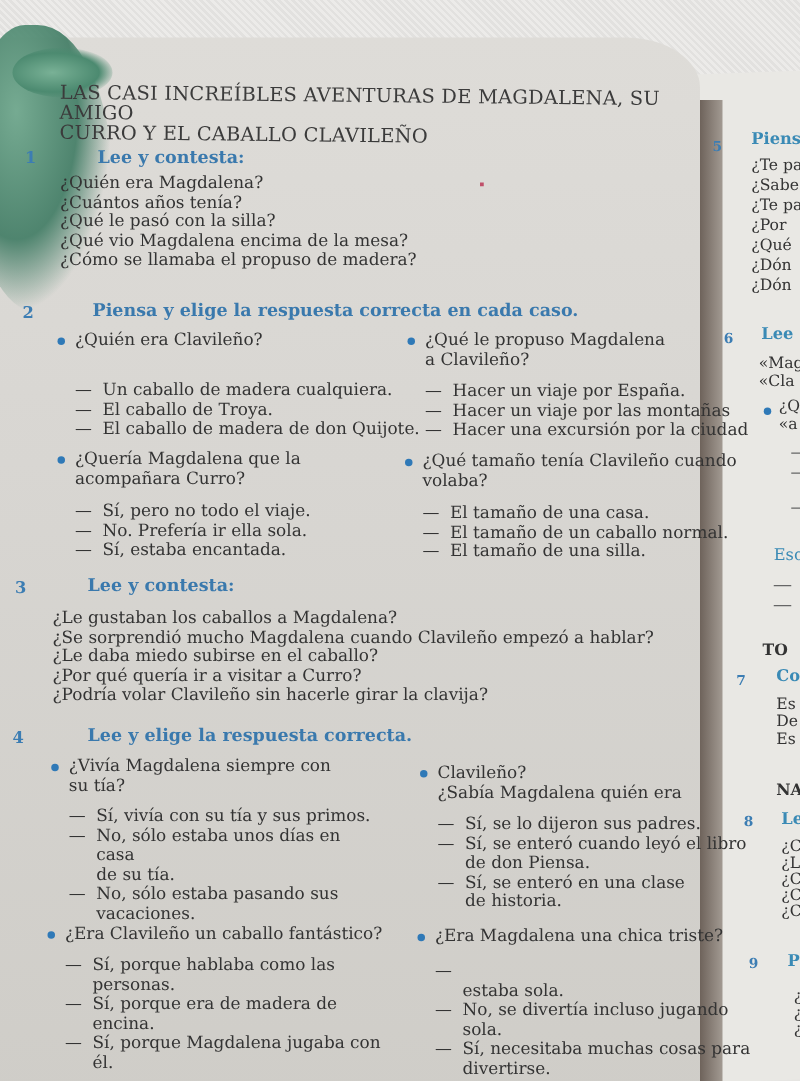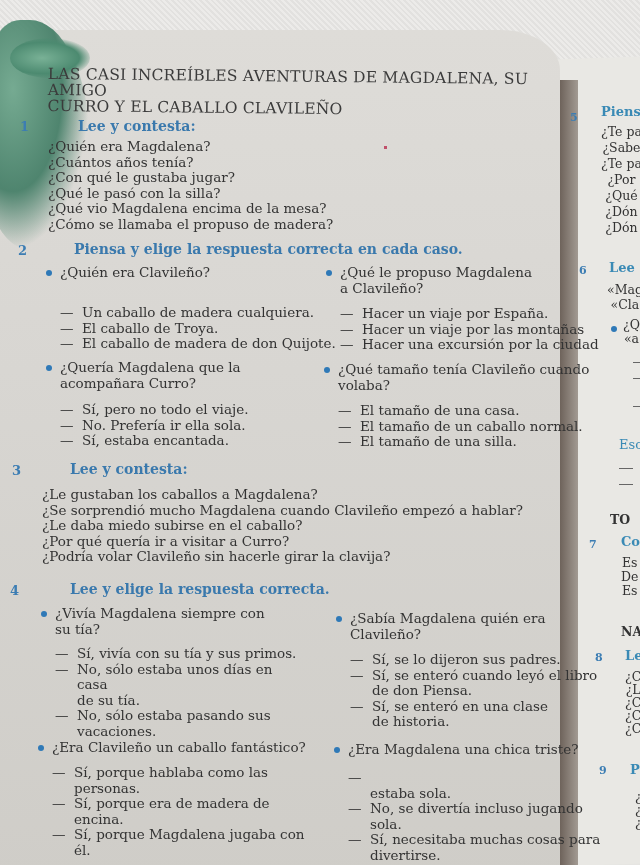--- a/index.html
+++ b/index.html
@@ -52,21 +52,21 @@
     background:#2f79b7;
   }
   .answers { position:absolute; font-size:13.5px; line-height:15.5px; color:#333; }
   .answers .a { position:relative; padding-left:22px; }
   .answers .a .dash { position:absolute; left:0; top:0; }
   .rp-text { position:absolute; font-size:12.5px; line-height:16px; color:#333; white-space:nowrap; }
   .rp-head { position:absolute; font-size:13px; color:#3a8ab5; font-weight:bold; white-space:nowrap; }
   .rp-num { position:absolute; font-size:11px; color:#3c7db3; font-weight:bold; }
   .rp-dot { position:absolute; width:6px; height:6px; border-radius:50%; background:#2f79b7; }
   .rp-dash { position:absolute; width:14px; height:1px; background:#666; }
-  .clip-right { position:absolute; left:575px; top:0; width:65px; height:865px; overflow:hidden;text-align:center; }
+  .clip-right { position:absolute; left:575px; top:0; width:65px; height:865px; overflow:hidden; }
   .stain { position:absolute; left:384px; top:146px; width:3px; height:3px; background:#c0506a; }
 </style>
 </head>
 <body>
 
 <div class="bg-fabric"></div>
 <div class="right-page"></div>
 <div class="right-shadow"></div>
 <div class="main-page"></div>
 <div class="ornament"></div>
@@ -76,21 +76,20 @@
 <div class="title">
   <div>LAS CASI INCREÍBLES AVENTURAS DE MAGDALENA, SU AMIGO</div>
   <div>CURRO Y EL CABALLO CLAVILEÑO</div>
 </div>
 
 <div class="sec-num" style="left:20px;top:119px;">1</div>
 <div class="sec-head" style="left:50px;top:118px;">Lee y contesta:</div>
 <div class="q-list" style="left:48px;top:139px;">
   <div>¿Quién era Magdalena?</div>
   <div>¿Cuántos años tenía?</div>
-  <div>¿Con qué le gustaba jugar?</div>
   <div>¿Qué le pasó con la silla?</div>
   <div>¿Qué vio Magdalena encima de la mesa?</div>
   <div>¿Cómo se llamaba el propuso de madera?</div>
 </div>
 
 <div class="sec-num" style="left:18px;top:243px;">2</div>
 <div class="sec-head" style="left:46px;top:241px;">Piensa y elige la respuesta correcta en cada caso.</div>
 
 <div class="bullet" style="left:60px;top:265px;">
   <span class="dot"></span>
@@ -154,22 +153,22 @@
   <div>su tía?</div>
 </div>
 <div class="answers" style="left:55px;top:646px;width:250px;">
   <div class="a"><span class="dash">—</span><span>Sí, vivía con su tía y sus primos.</span></div>
   <div class="a"><span class="dash">—</span><span>No, sólo estaba unos días en casa</span><br><span>de su tía.</span></div>
   <div class="a"><span class="dash">—</span><span>No, sólo estaba pasando sus</span><br><span>vacaciones.</span></div>
 </div>
 
 <div class="bullet" style="left:350px;top:611px;">
   <span class="dot"></span>
+  <div>Clavileño?</div>
   <div>¿Sabía Magdalena quién era</div>
-  <div>Clavileño?</div>
 </div>
 <div class="answers" style="left:350px;top:652px;white-space:nowrap;">
   <div class="a"><span class="dash">—</span><span>Sí, se lo dijeron sus padres.</span></div>
   <div class="a"><span class="dash">—</span><span>Sí, se enteró cuando leyó el libro</span><br><span>de don Piensa.</span></div>
   <div class="a"><span class="dash">—</span><span>Sí, se enteró en una clase</span><br><span>de historia.</span></div>
 </div>
 
 <div class="bullet" style="left:52px;top:740px;white-space:nowrap;">
   <span class="dot"></span>
   <div>¿Era Clavileño un caballo fantástico?</div>

